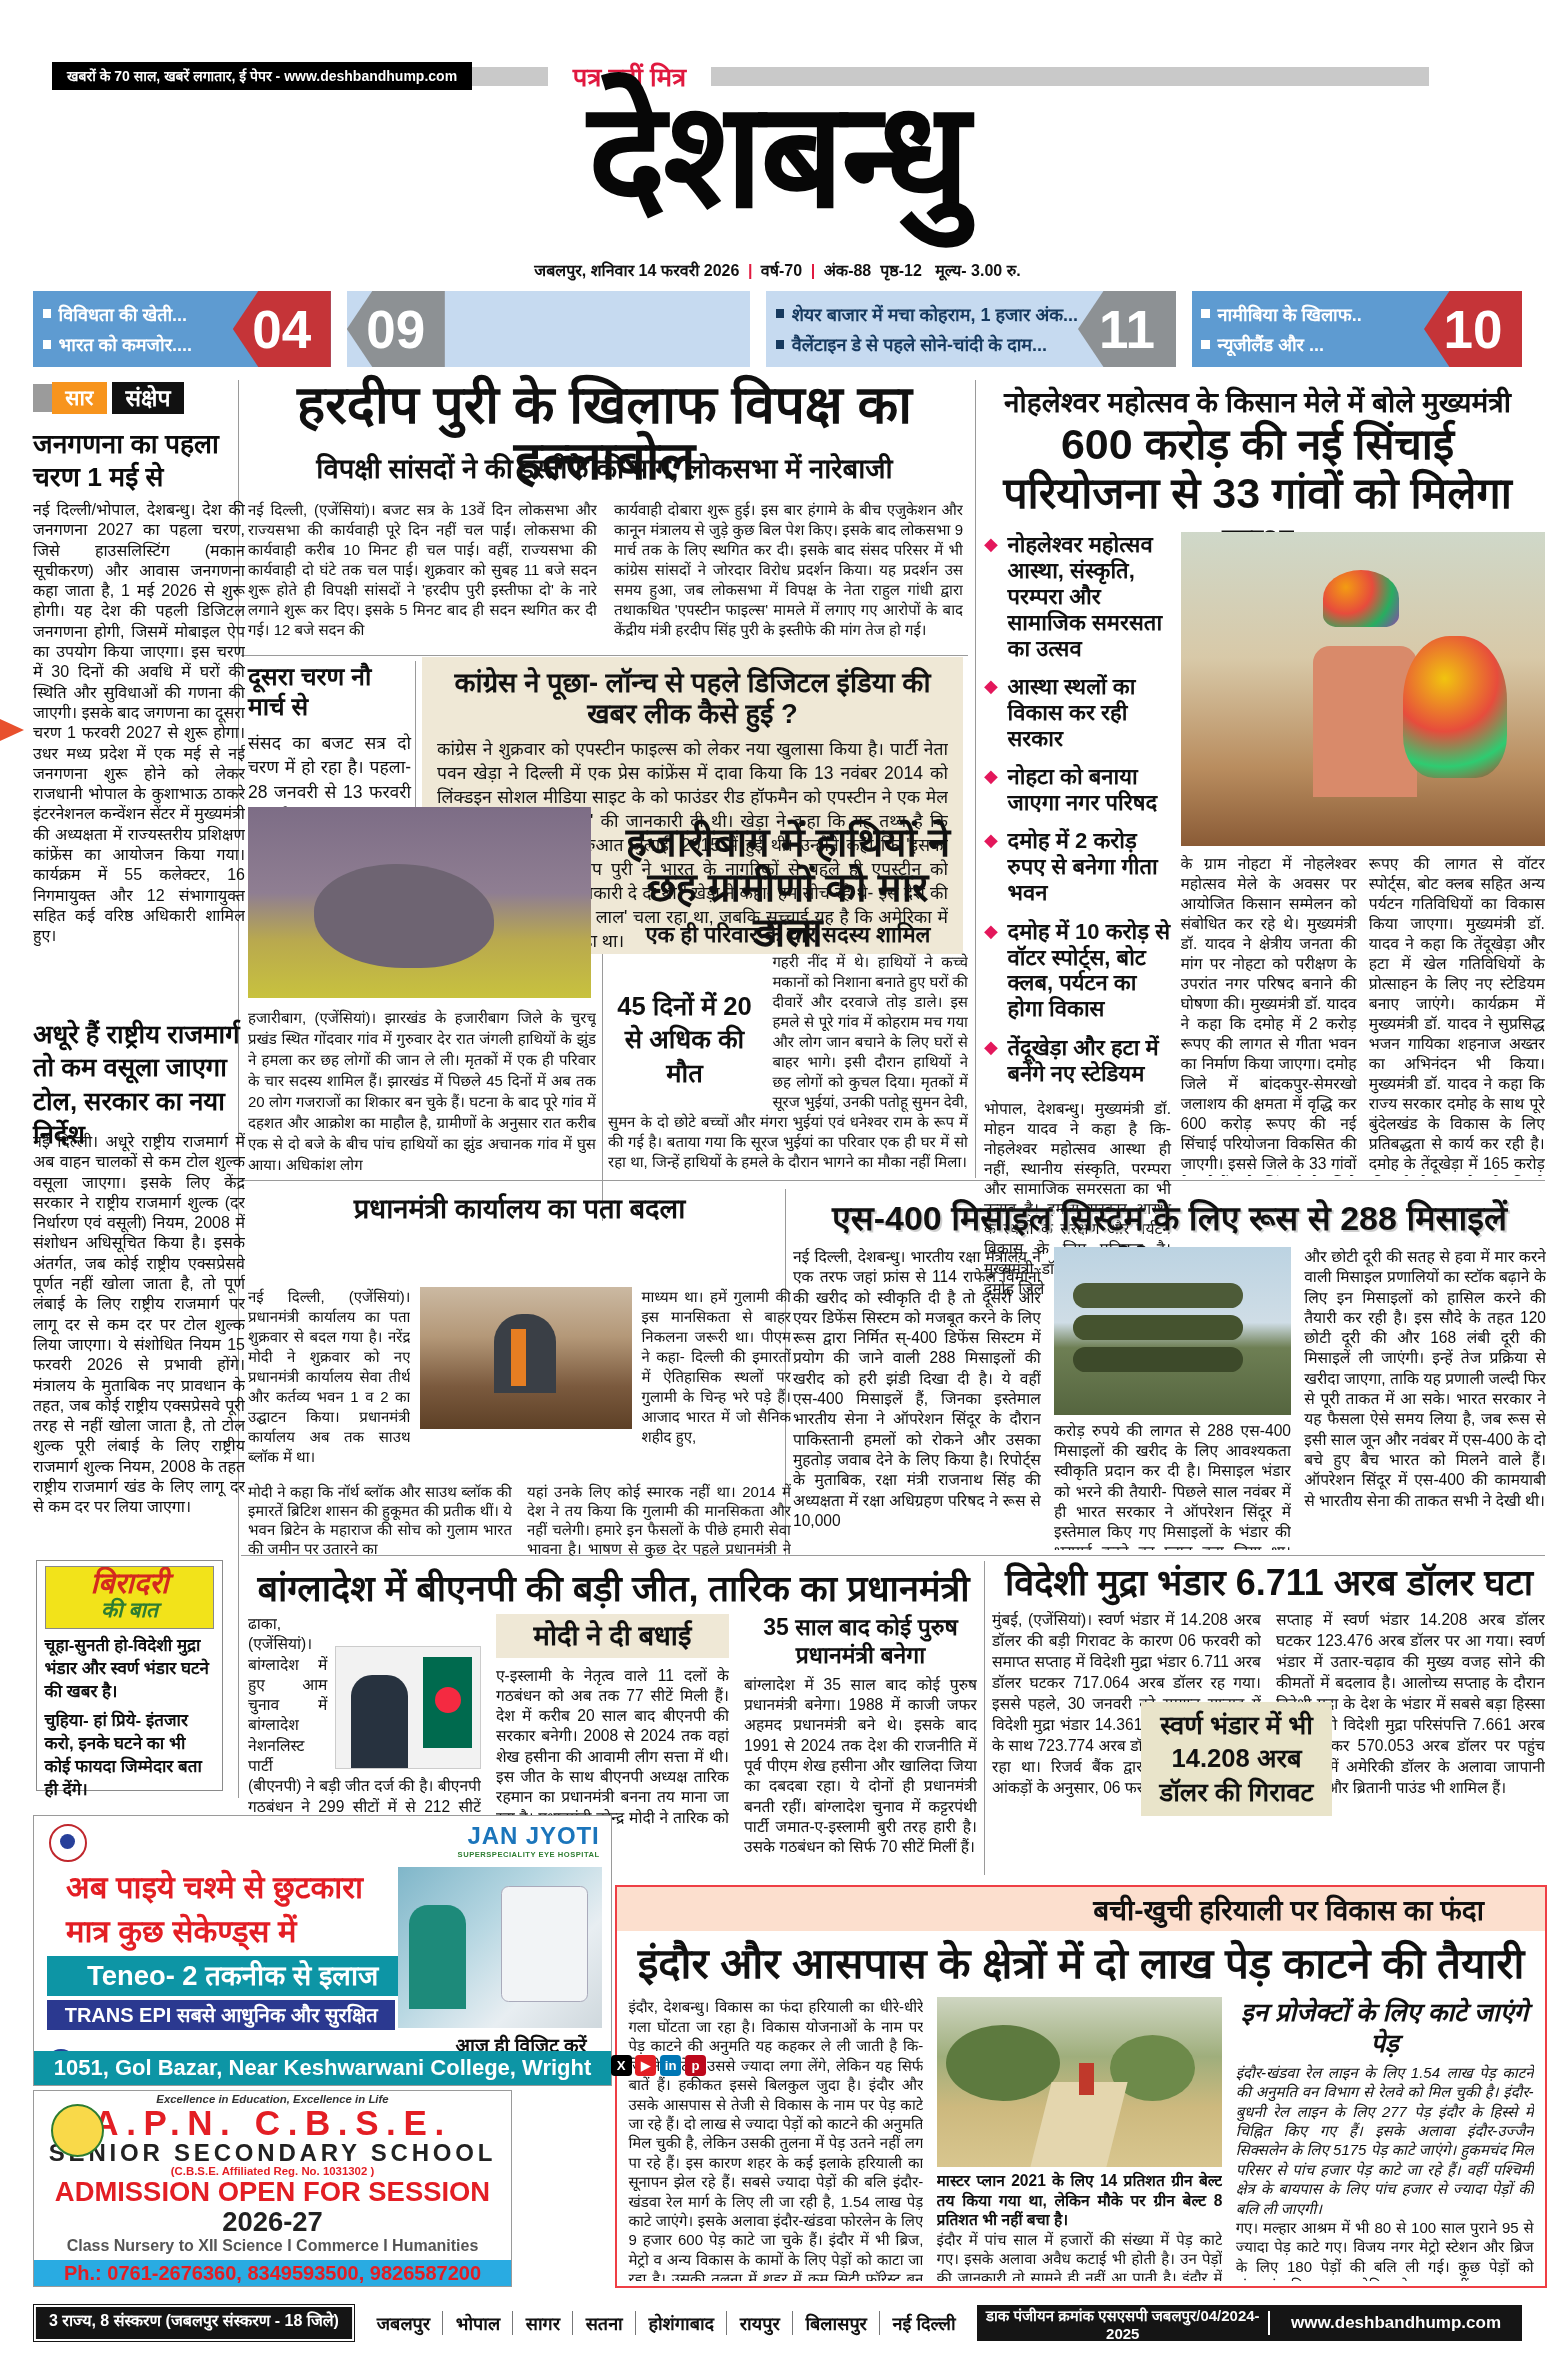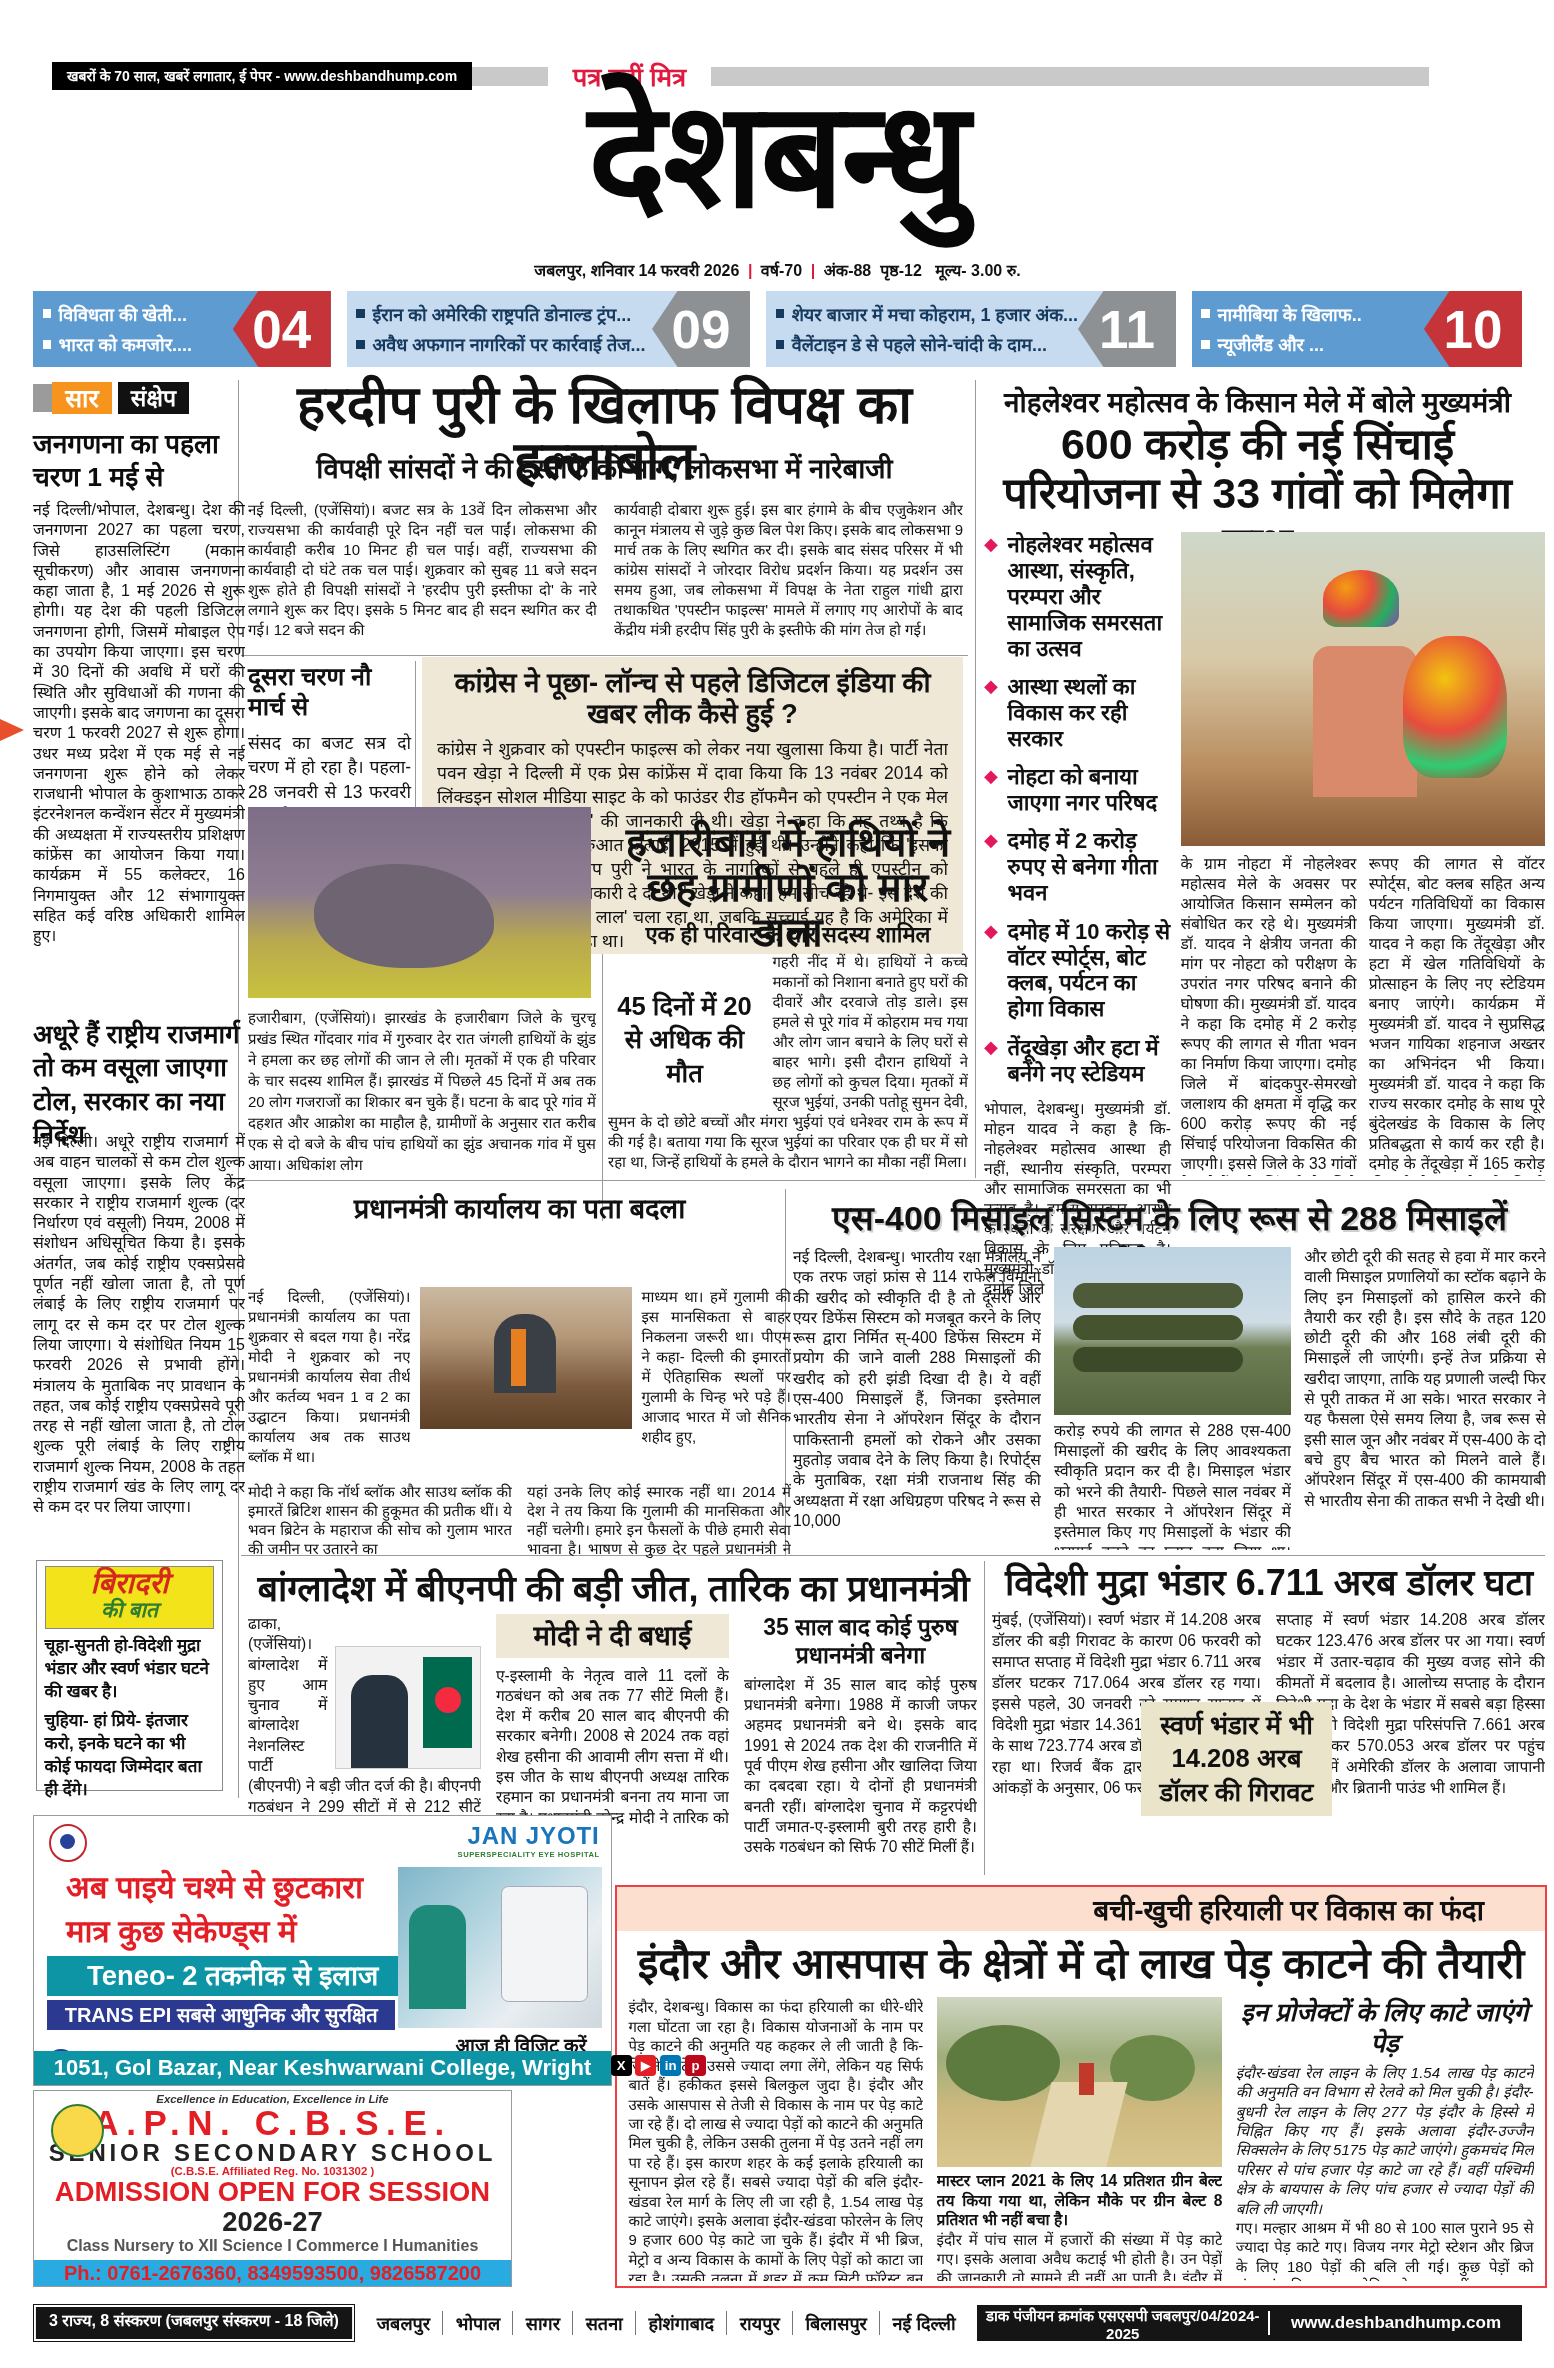--- a/index.html
+++ b/index.html
@@ -32,21 +32,21 @@
   .num.red{background:#c53438;}.num.gray{background:#8d9194;}
 
   
   .vline{position:absolute;border-left:0.9px solid #9a9a9a;width:0;}
   .hline{position:absolute;border-top:0.9px solid #9a9a9a;height:0;}
   .margin-arrow{position:absolute;left:0;top:719px;width:0;height:0;border-top:11.4px solid transparent;border-bottom:11.4px solid transparent;border-left:24.6px solid #e8502d;}
 
   
   .brief-tag{position:absolute;left:33px;top:382px;display:flex;align-items:center;}
   .tag-sq{width:19px;height:28px;background:#9b9b9b;}
-  .tag-orange{background:#f7941d;color:#fff;font-size:25px;font-weight:900;padding:0 13.2px;height:32px;line-height:32px;}
+  .tag-orange{background:#f7941d;color:#fff;font-size:21px;font-weight:900;padding:0 13.2px;height:32px;line-height:32px;}
   .tag-black{background:#111;color:#fff;font-size:23px;font-weight:900;padding:0 13.2px;height:32px;line-height:32px;margin-left:5.7px;}
   .brief-h{font-weight:900;color:#0c0c0c;}
   .b17{font-size:16px;line-height:20.3px;}
 
   .biradari{position:absolute;left:36px;top:1560px;width:187px;height:231px;border:0.9px solid #8a8a8a;padding:4.7px 7.6px;box-sizing:border-box;background:#fff;}
   .biradari-logo{background:#f2e31a;border:0.9px solid #888;height:61px;position:relative;text-align:center;overflow:hidden;}
   .biradari-l{color:#d42a1e;font-size:29px;font-weight:900;font-style:italic;line-height:32px;display:block;}
   .biradari-r{color:#2e7d32;font-size:21px;font-weight:900;font-style:italic;line-height:21px;display:block;}
   .biradari-text{font-size:17px;line-height:23px;font-weight:bold;margin-top:5.7px;}
 
@@ -223,30 +223,20 @@
             <span>विविधता की खेती...</span>
           </div>
         <div class="strip-item">
             <span class="bullet-sq"></span>
             <span>भारत को कमजोर....</span>
           </div>
       </div>
       <div class="num red">04</div>
     </div>
     <div class="strip light" style="width:413px">
-      <div class="strip-items">
-        <div class="strip-item">
-            <span class="bullet-sq"></span>
-            <span>ईरान को अमेरिकी राष्ट्रपति डोनाल्ड ट्रंप...</span>
-          </div>
-        <div class="strip-item">
-            <span class="bullet-sq"></span>
-            <span>अवैध अफगान नागरिकों पर कार्रवाई तेज...</span>
-          </div>
-      </div>
       <div class="num gray">09</div>
     </div>
     <div class="strip light" style="width:413px">
       <div class="strip-items">
         <div class="strip-item">
             <span class="bullet-sq"></span>
             <span>शेयर बाजार में मचा कोहराम, 1 हजार अंक...</span>
           </div>
         <div class="strip-item">
             <span class="bullet-sq"></span>

